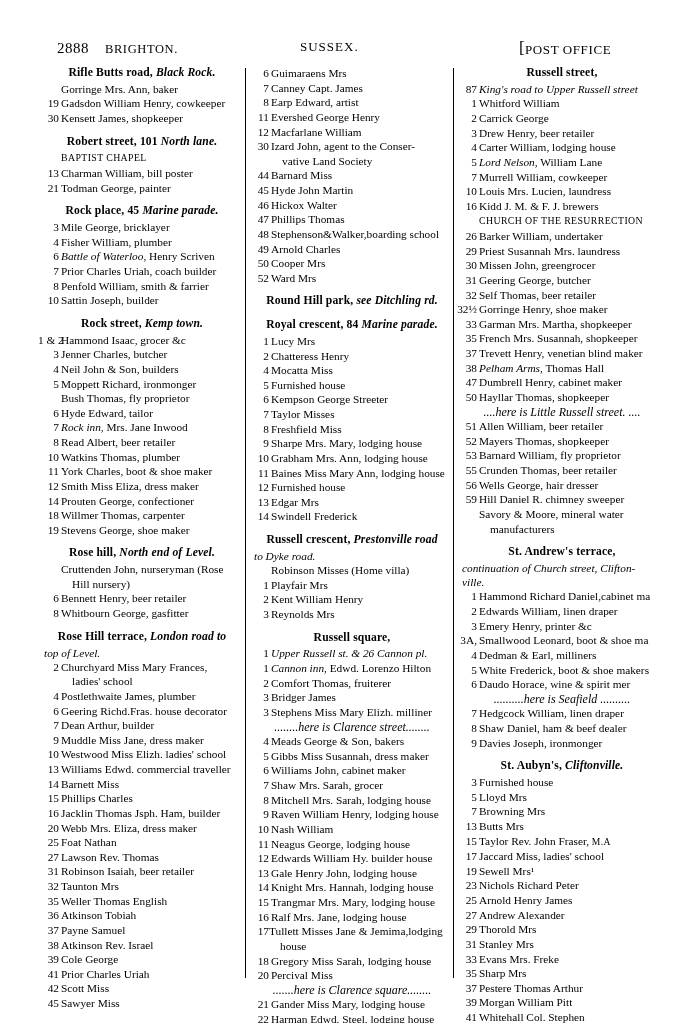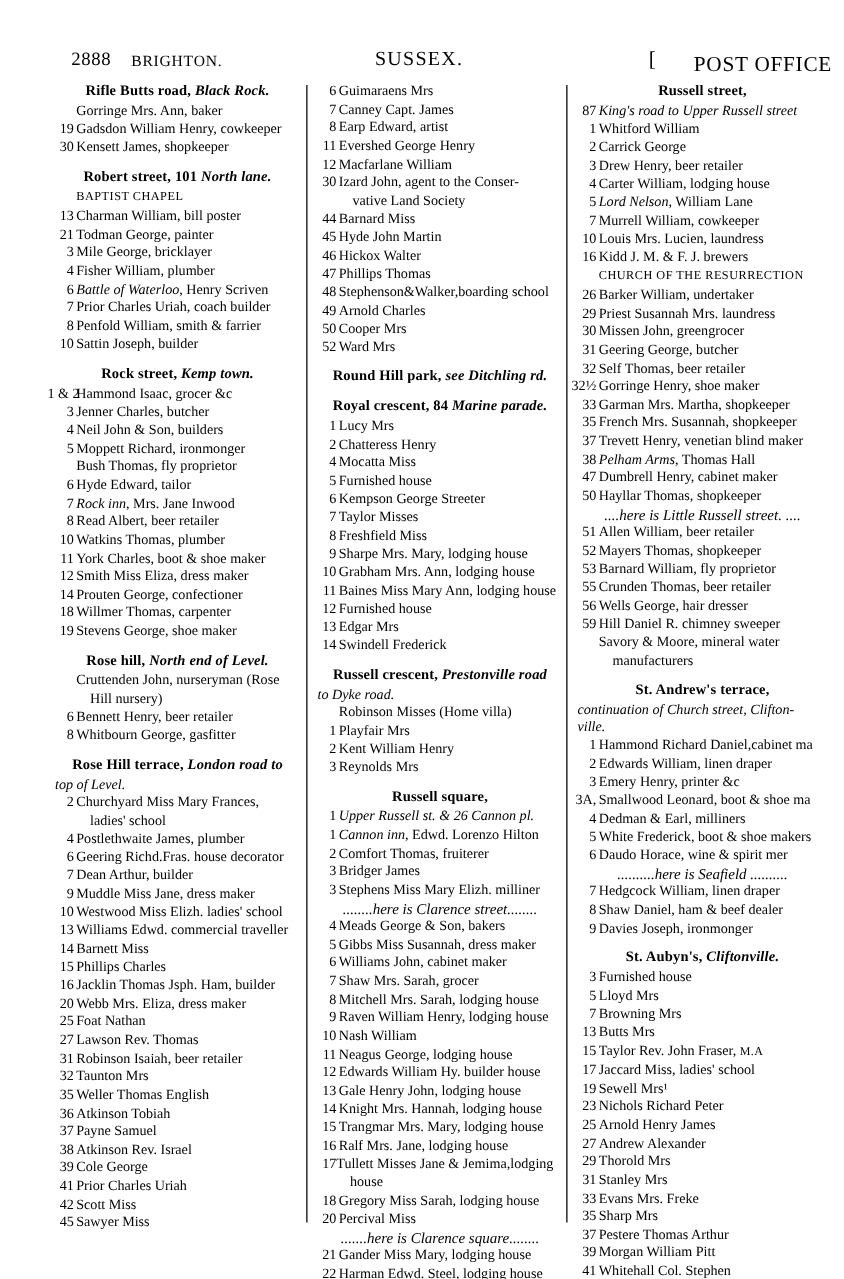--- a/index.html
+++ b/index.html
@@ -44,29 +44,29 @@
     top: 2px;
     font-size: 12.5px;
     letter-spacing: 0.6px;
     font-variant: small-caps;
     text-transform: uppercase;
   }
   .runhead .county {
     position: absolute;
     left: 300px;
     top: -1px;
-    font-size: 16px;
+    font-size: 13px;
     letter-spacing: 1px;
     font-weight: 400;
   }
   .runhead .postoffice {
     position: absolute;
-    left: 555px;
+    left: 525px;
     top: 2px;
-    font-size: 17px;
+    font-size: 13px;
     letter-spacing: 0.6px;
     text-transform: uppercase;
   }
   .runhead .bracket {
     position: absolute;
     left: 519px;
     top: -2px;
     font-size: 17px;
   }
 
@@ -185,20 +185,21 @@
   <div class="cols">
     <div class="col col1" id="col-1">
         <div class="head first"><span>Rifle Butts road,</span> <span class="it">Black Rock.</span></div>
         <div class="e"><span class="n"></span><span>Gorringe Mrs. Ann, baker</span></div>
         <div class="e"><span class="n">19</span><span>Gadsdon William Henry, cowkeeper</span></div>
         <div class="e"><span class="n">30</span><span>Kensett James, shopkeeper</span></div>
         <div class="head"><span>Robert street, 101</span> <span class="it">North lane.</span></div>
         <div class="chapel"><span>BAPTIST CHAPEL</span></div>
         <div class="e"><span class="n">13</span><span>Charman William, bill poster</span></div>
         <div class="e"><span class="n">21</span><span>Todman George, painter</span></div>
+        <div class="head"><span>Rock place, 45</span> <span class="it">Marine parade.</span></div>
         <div class="e"><span class="n">3</span><span>Mile George, bricklayer</span></div>
         <div class="e"><span class="n">4</span><span>Fisher William, plumber</span></div>
         <div class="e"><span class="n">6</span><span><span class="it">Battle of Waterloo</span><span>, Henry Scriven</span></span></div>
         <div class="e"><span class="n">7</span><span>Prior Charles Uriah, coach builder</span></div>
         <div class="e"><span class="n">8</span><span>Penfold William, smith &amp; farrier</span></div>
         <div class="e"><span class="n">10</span><span>Sattin Joseph, builder</span></div>
         <div class="head"><span>Rock street,</span> <span class="it">Kemp town.</span></div>
         <div class="e"><span class="n w2">1 &amp; 2</span><span>Hammond Isaac, grocer &amp;c</span></div>
         <div class="e"><span class="n">3</span><span>Jenner Charles, butcher</span></div>
         <div class="e"><span class="n">4</span><span>Neil John &amp; Son, builders</span></div>

